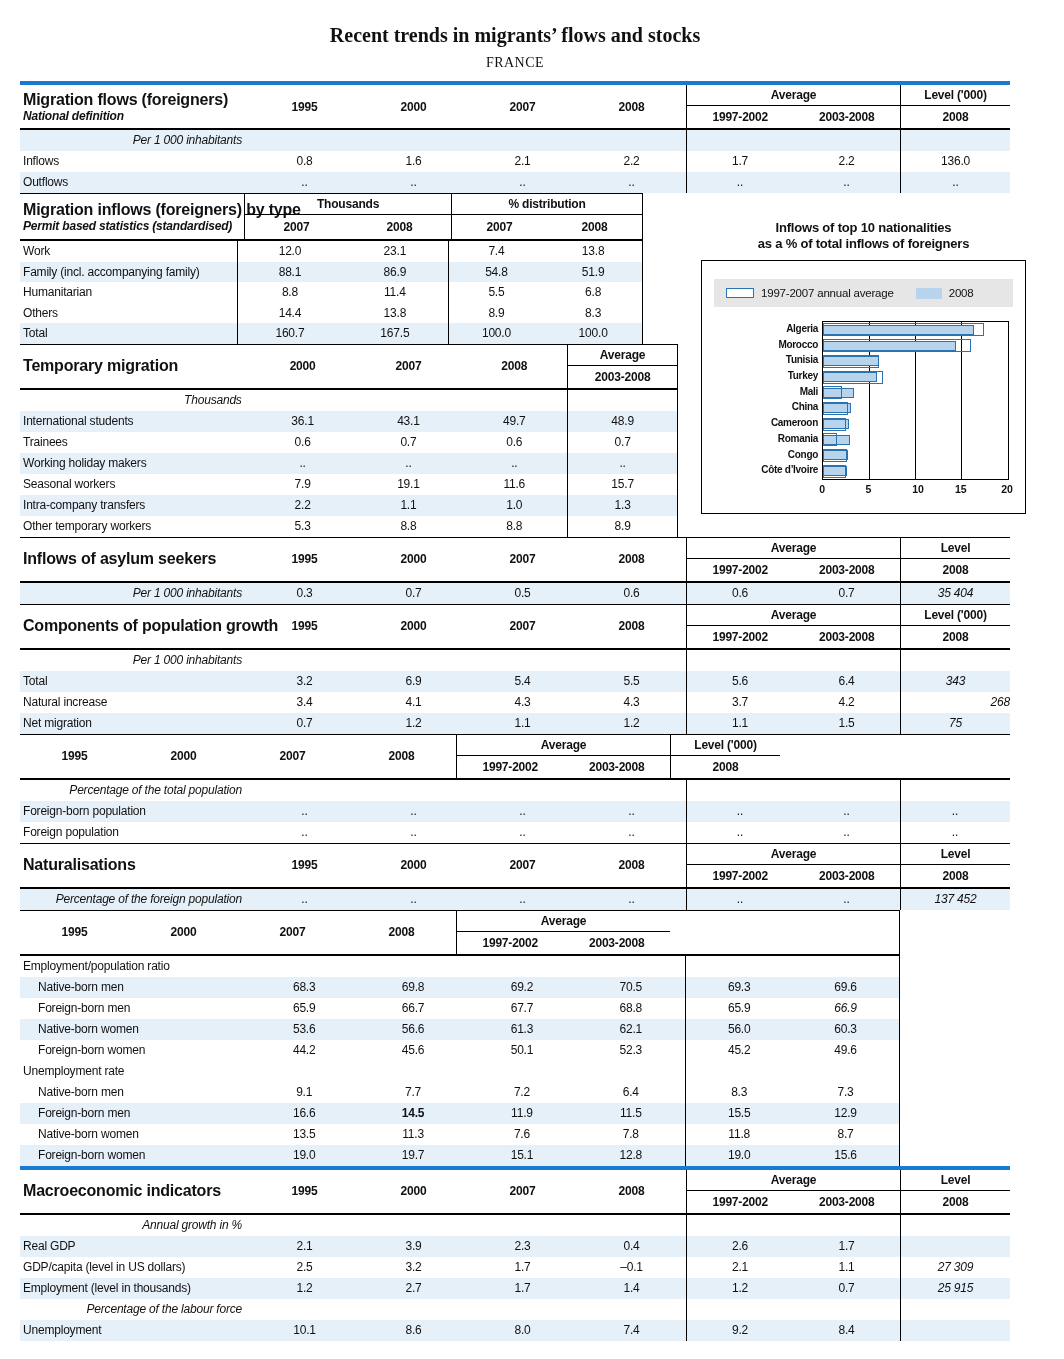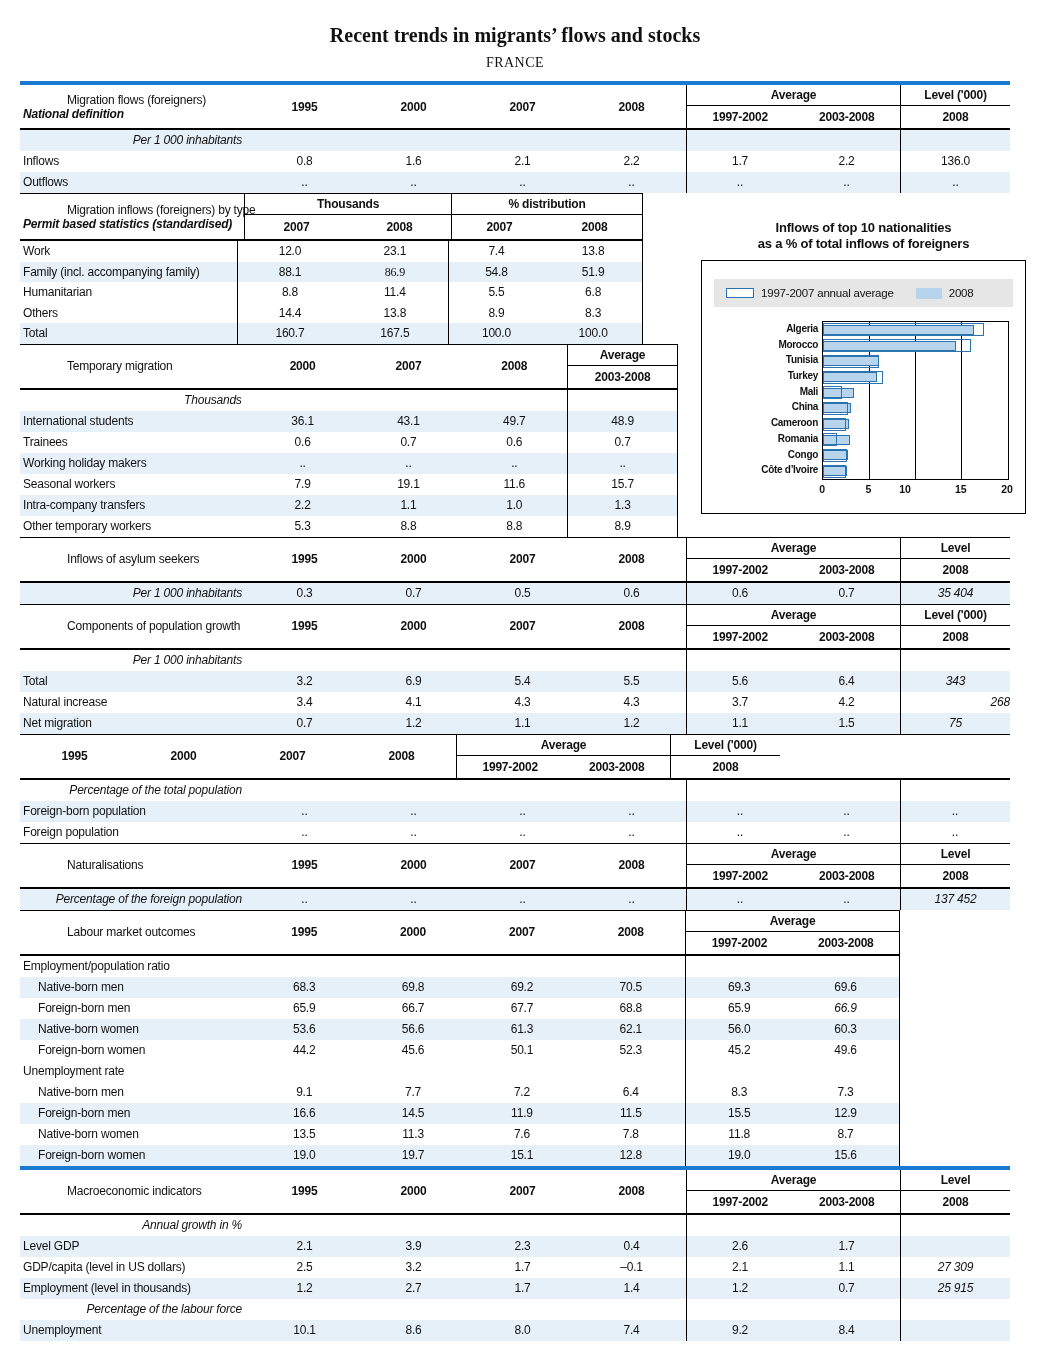--- a/index.html
+++ b/index.html
@@ -12,21 +12,21 @@
               padding-top:24px;letter-spacing:0;}
   .sub-title{font-family:"Liberation Serif","DejaVu Serif",serif;font-size:14px;padding-top:8px;
              letter-spacing:0.5px;}
   .bluebar{height:4px;background:var(--accent-blue,#1a7ad2);}
   .sect{background:#fff;}
   .bt{border-top:1.5px solid #000;}
   .br{border-right:1px solid #000;}
   .shead{display:flex;height:43px;border-bottom:2px solid #000;align-items:stretch;}
   .shead2{height:45px;}
   .h-label{display:flex;flex-direction:column;justify-content:center;padding-left:3px;box-sizing:border-box;}
-  .h-title{font-weight:normal;font-size:12px;white-space:nowrap;margin-left:44px;}
+  .h-title{font-weight:bold;font-size:16px;white-space:nowrap;}
   .h-sub{font-weight:bold;font-style:italic;font-size:12px;white-space:nowrap;}
   .h-year{display:flex;align-items:center;justify-content:center;font-weight:bold;box-sizing:border-box;}
   .h-span{display:flex;flex-direction:column;box-sizing:border-box;}
   .h-span .top{height:20px;display:flex;align-items:center;justify-content:center;font-weight:bold;
                border-bottom:1px solid #000;}
   .h-span .bot{flex:1;display:flex;}
   .h-span .bot .h-year{flex:1;}
   .bl{border-left:1px solid #000;}
   .trow{display:flex;}
   .cell{height:21px;line-height:21px;box-sizing:border-box;white-space:nowrap;}
@@ -152,21 +152,21 @@
           <div class="trow kind-data">
             <div class="cell label" style="width: 224px;">Work</div>
             <div class="cell num bl" style="width: 109px;">12.0</div>
             <div class="cell num" style="width: 109px;">23.1</div>
             <div class="cell num bl" style="width: 100px;">7.4</div>
             <div class="cell num" style="width: 101px;">13.8</div>
           </div>
           <div class="trow kind-data shade">
             <div class="cell label" style="width: 224px;">Family (incl. accompanying family)</div>
             <div class="cell num bl" style="width: 109px;">88.1</div>
-            <div class="cell num" style="width: 109px; font-family: Liberation Serif, serif;">86.9</div>
+            <div class="cell num" style="width: 109px;">86.9</div>
             <div class="cell num bl" style="width: 100px;">54.8</div>
             <div class="cell num" style="width: 101px;">51.9</div>
           </div>
           <div class="trow kind-data">
             <div class="cell label" style="width: 224px;">Humanitarian</div>
             <div class="cell num bl" style="width: 109px;">8.8</div>
             <div class="cell num" style="width: 109px;">11.4</div>
             <div class="cell num bl" style="width: 100px;">5.5</div>
             <div class="cell num" style="width: 101px;">6.8</div>
           </div>
@@ -445,23 +445,20 @@
             <div class="cell num" style="width: 109px;">..</div>
             <div class="cell num bl" style="width: 107px;">..</div>
             <div class="cell num" style="width: 107px;">..</div>
             <div class="cell num bl it" style="width: 110px;">137 452</div>
           </div>
         </div>
     </div>
 
     <div class="sect bt" style="width:880px">
       <div class="shead br">
-        <div class="h-label" style="width:230px">
-          <div class="h-title">Labour market outcomes</div>
-        </div>
         <div class="h-year" style="width:109px">1995</div>
         <div class="h-year" style="width:109px">2000</div>
         <div class="h-year" style="width:109px">2007</div>
         <div class="h-year" style="width:109px">2008</div>
         <div class="h-span bl" style="width:214px">
           <div class="top">Average</div>
           <div class="bot">
             <div class="h-year">1997-2002</div>
             <div class="h-year">2003-2008</div>
           </div>
@@ -527,21 +524,21 @@
             <div class="cell num" style="width: 109px;">9.1</div>
             <div class="cell num" style="width: 109px;">7.7</div>
             <div class="cell num" style="width: 109px;">7.2</div>
             <div class="cell num" style="width: 109px;">6.4</div>
             <div class="cell num bl" style="width: 107px;">8.3</div>
             <div class="cell num" style="width: 107px;">7.3</div>
           </div>
           <div class="trow kind-data shade">
             <div class="cell label indent" style="width: 230px;">Foreign-born men</div>
             <div class="cell num" style="width: 109px;">16.6</div>
-            <div class="cell num" style="width: 109px;">14.5</div>
+            <div class="cell num" style="width: 109px; font-weight: bold;">14.5</div>
             <div class="cell num" style="width: 109px;">11.9</div>
             <div class="cell num" style="width: 109px;">11.5</div>
             <div class="cell num bl" style="width: 107px;">15.5</div>
             <div class="cell num" style="width: 107px;">12.9</div>
           </div>
           <div class="trow kind-data">
             <div class="cell label indent" style="width: 230px;">Native-born women</div>
             <div class="cell num" style="width: 109px;">13.5</div>
             <div class="cell num" style="width: 109px;">11.3</div>
             <div class="cell num" style="width: 109px;">7.6</div>
@@ -591,21 +588,21 @@
             <div class="cell label" style="width: 230px;">Annual growth in %</div>
             <div class="cell num" style="width: 109px;"></div>
             <div class="cell num" style="width: 109px;"></div>
             <div class="cell num" style="width: 109px;"></div>
             <div class="cell num" style="width: 109px;"></div>
             <div class="cell num bl" style="width: 107px;"></div>
             <div class="cell num" style="width: 107px;"></div>
             <div class="cell num bl it" style="width: 110px;"></div>
           </div>
           <div class="trow kind-data shade">
-            <div class="cell label" style="width: 230px;">Level GDP</div>
+            <div class="cell label" style="width: 230px;">Real GDP</div>
             <div class="cell num" style="width: 109px;">2.1</div>
             <div class="cell num" style="width: 109px;">3.9</div>
             <div class="cell num" style="width: 109px;">2.3</div>
             <div class="cell num" style="width: 109px;">0.4</div>
             <div class="cell num bl" style="width: 107px;">2.6</div>
             <div class="cell num" style="width: 107px;">1.7</div>
             <div class="cell num bl it" style="width: 110px;"></div>
           </div>
           <div class="trow kind-data">
             <div class="cell label" style="width: 230px;">GDP/capita (level in US dollars)</div>
@@ -695,19 +692,19 @@
           <div class="bar-fill" style="top: 112.7px; left: 0px; width: 26.825px;"></div>
           <div class="bar-avg" style="top: 111.3px; left: 0px; width: 13.875px;"></div>
           <div class="bar-fill" style="top: 128.4px; left: 0px; width: 24.975px;"></div>
           <div class="bar-avg" style="top: 127px; left: 0px; width: 24.05px;"></div>
           <div class="bar-fill" style="top: 144.1px; left: 0px; width: 24.05px;"></div>
           <div class="bar-avg" style="top: 142.7px; left: 0px; width: 23.125px;"></div>
         </div>
       <div class="c-ticks" id="ticks">
           <div class="c-tick" style="left: 0px;">0</div>
           <div class="c-tick" style="left: 46.25px;">5</div>
-          <div class="c-tick" style="left: 83px; text-align: center;">10</div>
+          <div class="c-tick" style="left: 96px; text-align: center;">10</div>
           <div class="c-tick" style="left: 138.75px;">15</div>
           <div class="c-tick" style="left: 185px;">20</div>
         </div>
     </div>
   </div>
 </div>
 
 </body></html>

